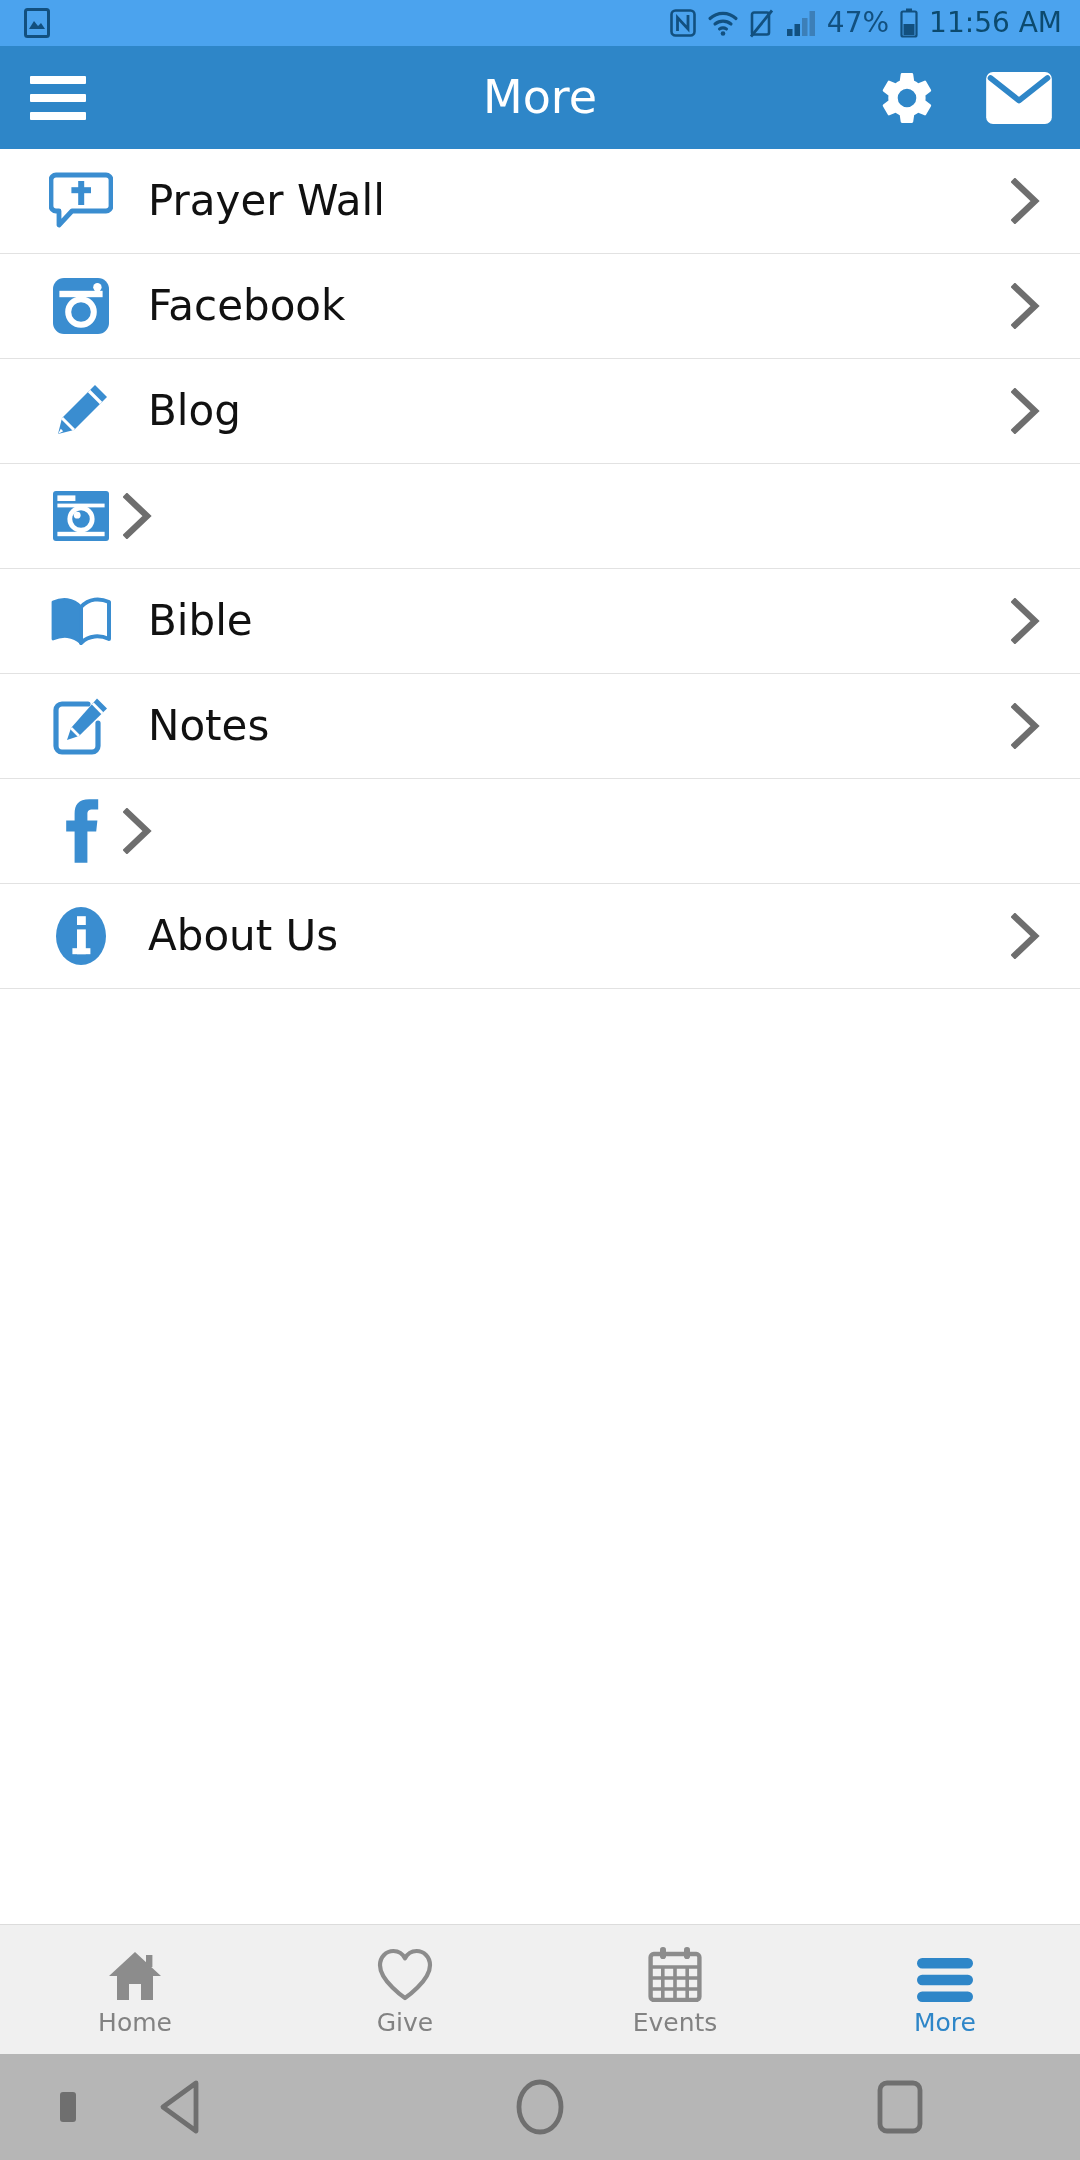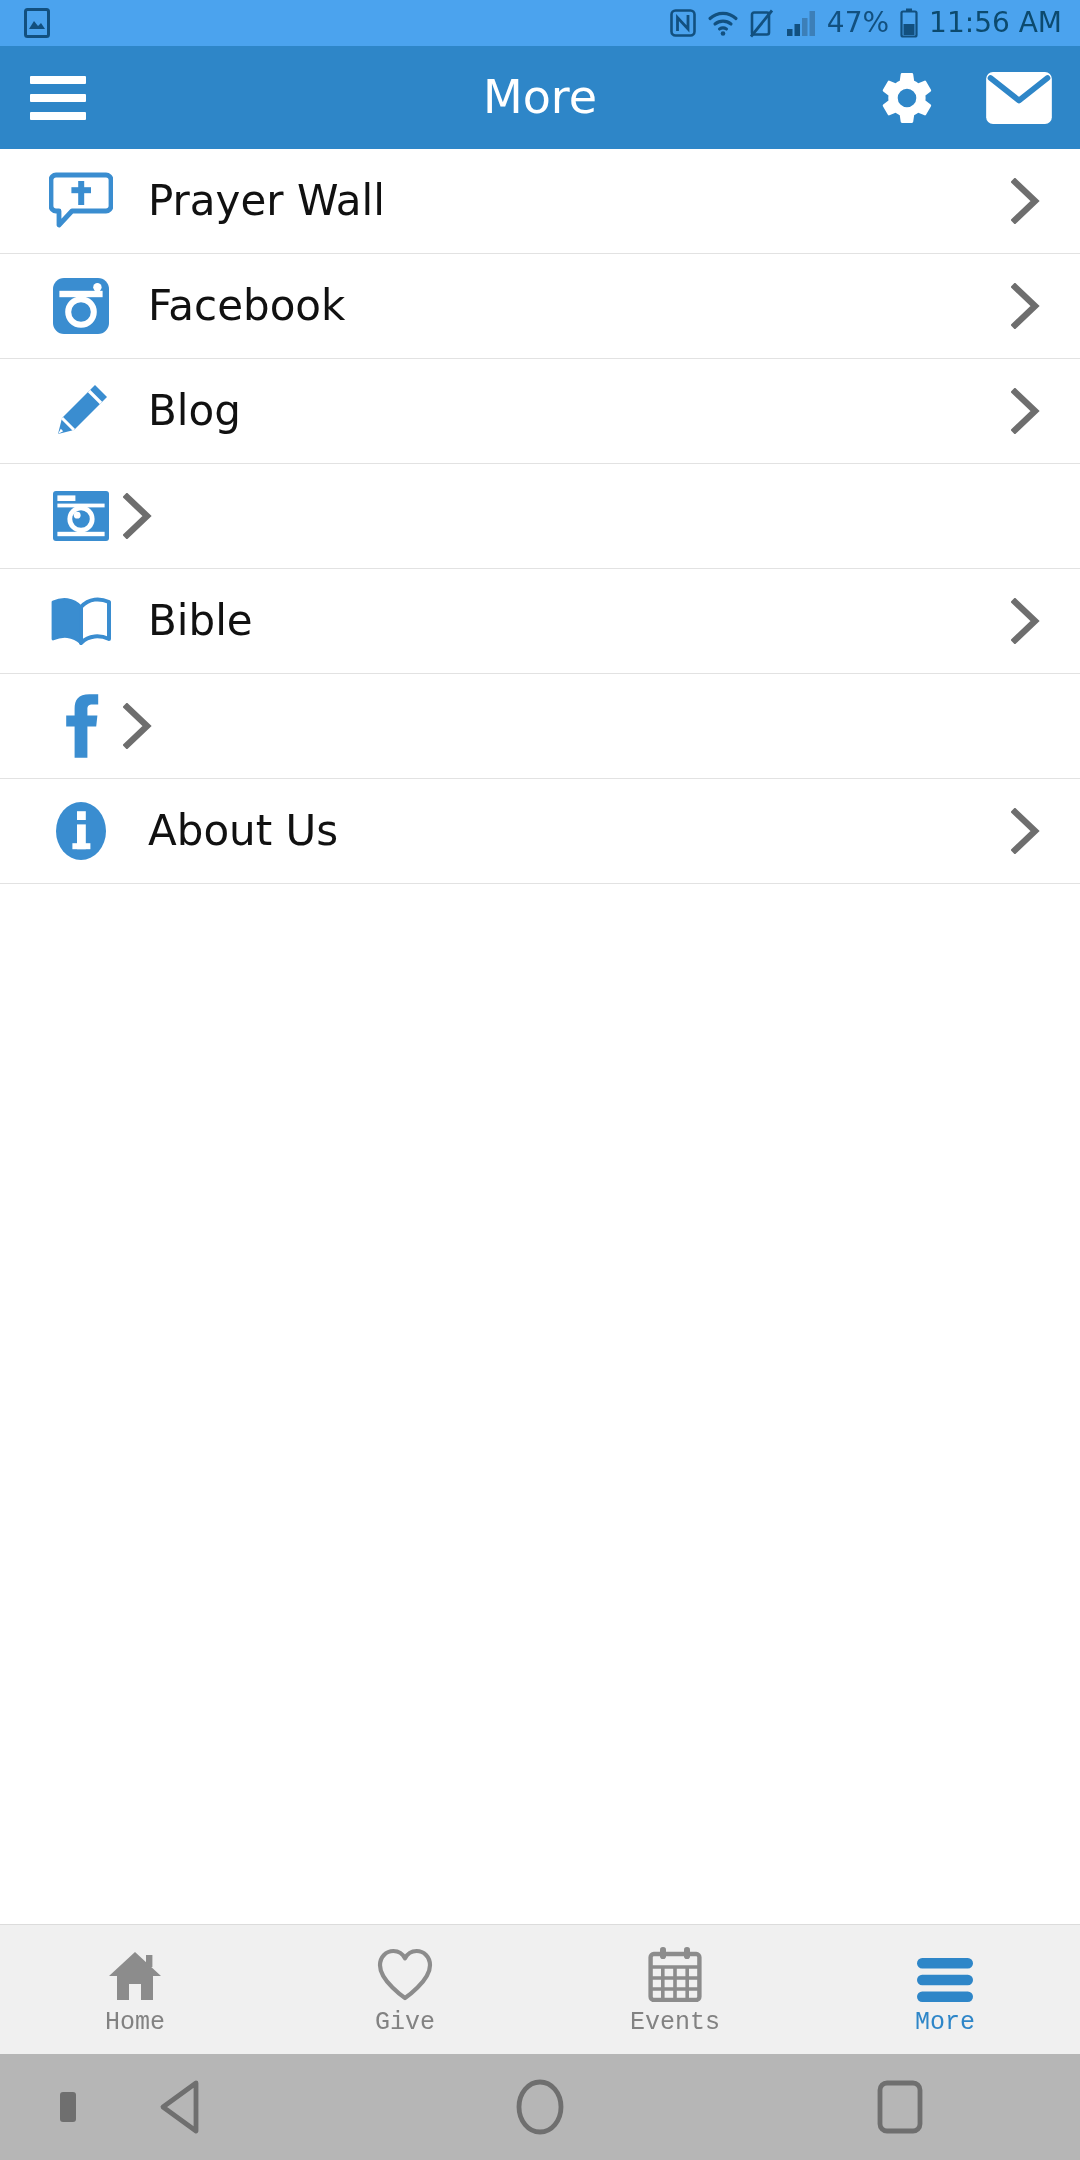--- a/index.html
+++ b/index.html
@@ -56,21 +56,21 @@
 
   .spacer { flex:1 1 auto; background:#ffffff; }
 
   
   .tabbar {
     height:130px; flex:0 0 130px; background:#f0f0f0;
     display:flex; align-items:stretch; border-top:1px solid #dcdcdc;
   }
   .tab {
     flex:1 1 0; display:flex; flex-direction:column;
-    align-items:center; justify-content:center; gap:8px; cursor:pointer;font-family:Liberation Mono, monospace;
+    align-items:center; justify-content:center; gap:8px; cursor:pointer;
   }
   .tab-ico { height:58px; display:flex; align-items:flex-end; justify-content:center; }
   .tab-label { font-size:25px; color:#828282; line-height:1; }
   .tab.active .tab-label { color:#2e86c8; }
 
   
   .navbar {
     height:106px; flex:0 0 106px; background:#b6b6b6;
     display:flex; align-items:center; position:relative;
   }
@@ -222,20 +222,36 @@
         </svg>
       </div>
       <div class="row-label">Bible</div>
       <div class="row-chev">
         <svg width="30" height="46" viewBox="0 0 15 23">
             <path d="M2 2 L12 11.5 L2 21" fill="none" stroke="#6e6e6e" stroke-width="3.2" stroke-linecap="square"></path>
           </svg>
       </div>
     </div>
 
+    <div class="row">
+      <div class="row-icon">
+        <svg width="62" height="62" viewBox="0 0 31 31">
+          <path d="M24 14 V25.5 a3 3 0 0 1 -3 3 H6 a3 3 0 0 1 -3 -3 V7.5 a3 3 0 0 1 3 -3 H19" fill="none" stroke="#3a8dd0" stroke-width="2.6" stroke-linecap="round"></path>
+          <path d="M23.5 1.8 L28.5 6.8 L14.5 20.5 L8.5 22.5 L10.5 16.5 Z" fill="#3a8dd0"></path>
+          <path d="M21.4 4.3 L26.2 9.1" stroke="#ffffff" stroke-width="1.4"></path>
+          <path d="M10.5 16.5 L14.5 20.5" stroke="#ffffff" stroke-width="1.3"></path>
+        </svg>
+      </div>
+      <div class="row-label">Notes</div>
+      <div class="row-chev">
+        <svg width="30" height="46" viewBox="0 0 15 23">
+            <path d="M2 2 L12 11.5 L2 21" fill="none" stroke="#6e6e6e" stroke-width="3.2" stroke-linecap="square"></path>
+          </svg>
+      </div>
+    </div>
 
 
     <div class="row">
       <div class="row-icon">
         <svg width="40" height="66" viewBox="0 0 20 33">
           <path d="M13.2 11.2 V8.3 c0 -1.6 0.4 -2.5 2.7 -2.5 H18.6 V0.6 h-4.4 C8.6 0.6 6.8 3.4 6.8 7.9 v3.3 H2.6 v5.6 h4.2 V32.4 h6.4 V16.8 h4.4 l0.6 -5.6 z" fill="#3a8dd0"></path>
         </svg>
       </div>
       <div class="row-chev">
         <svg width="30" height="46" viewBox="0 0 15 23">

